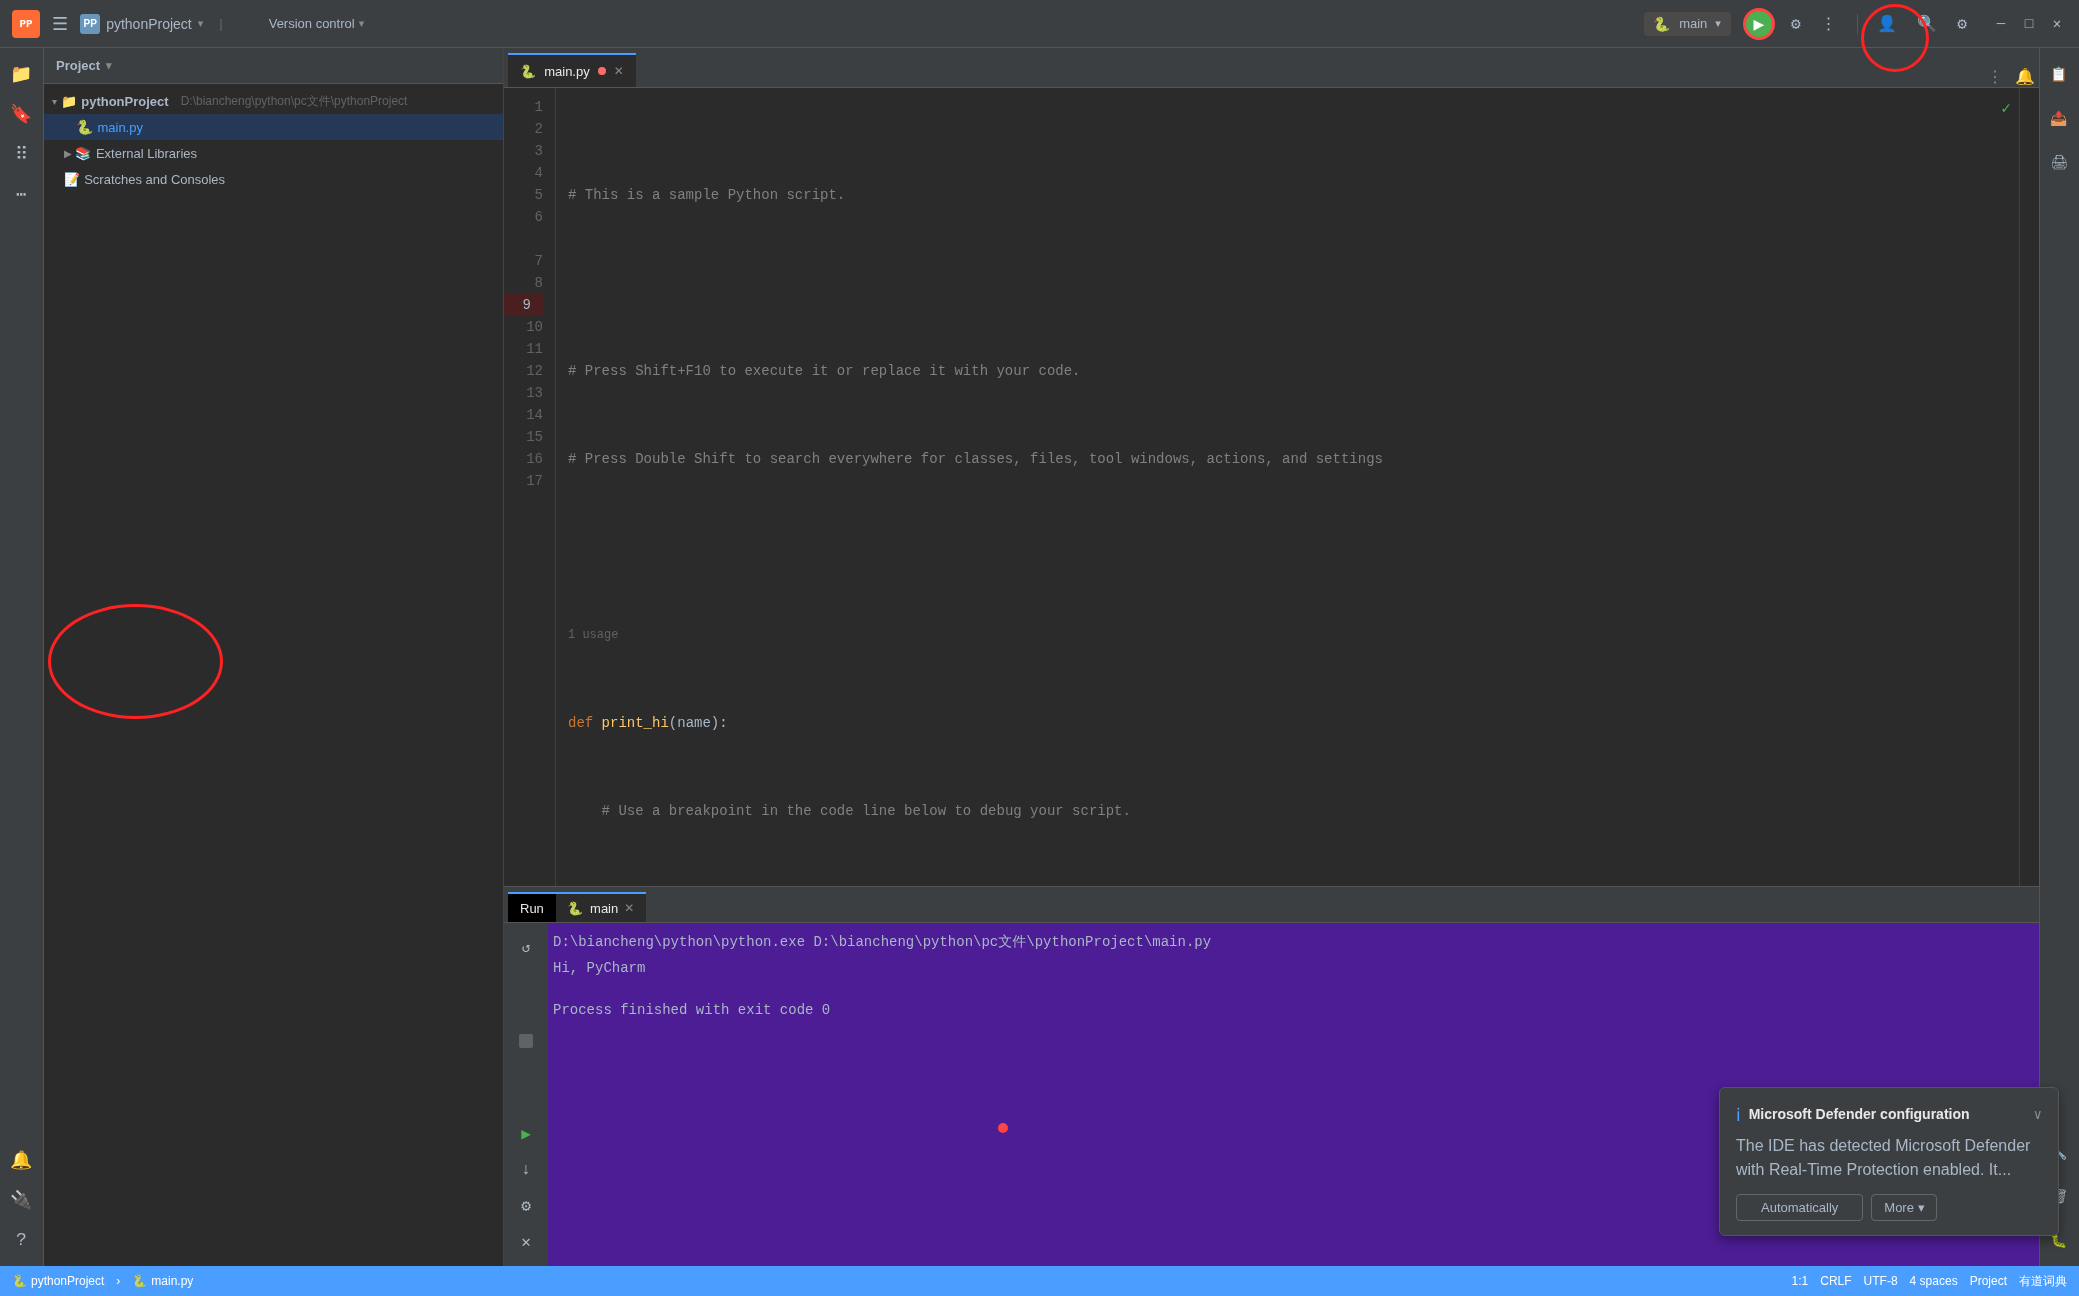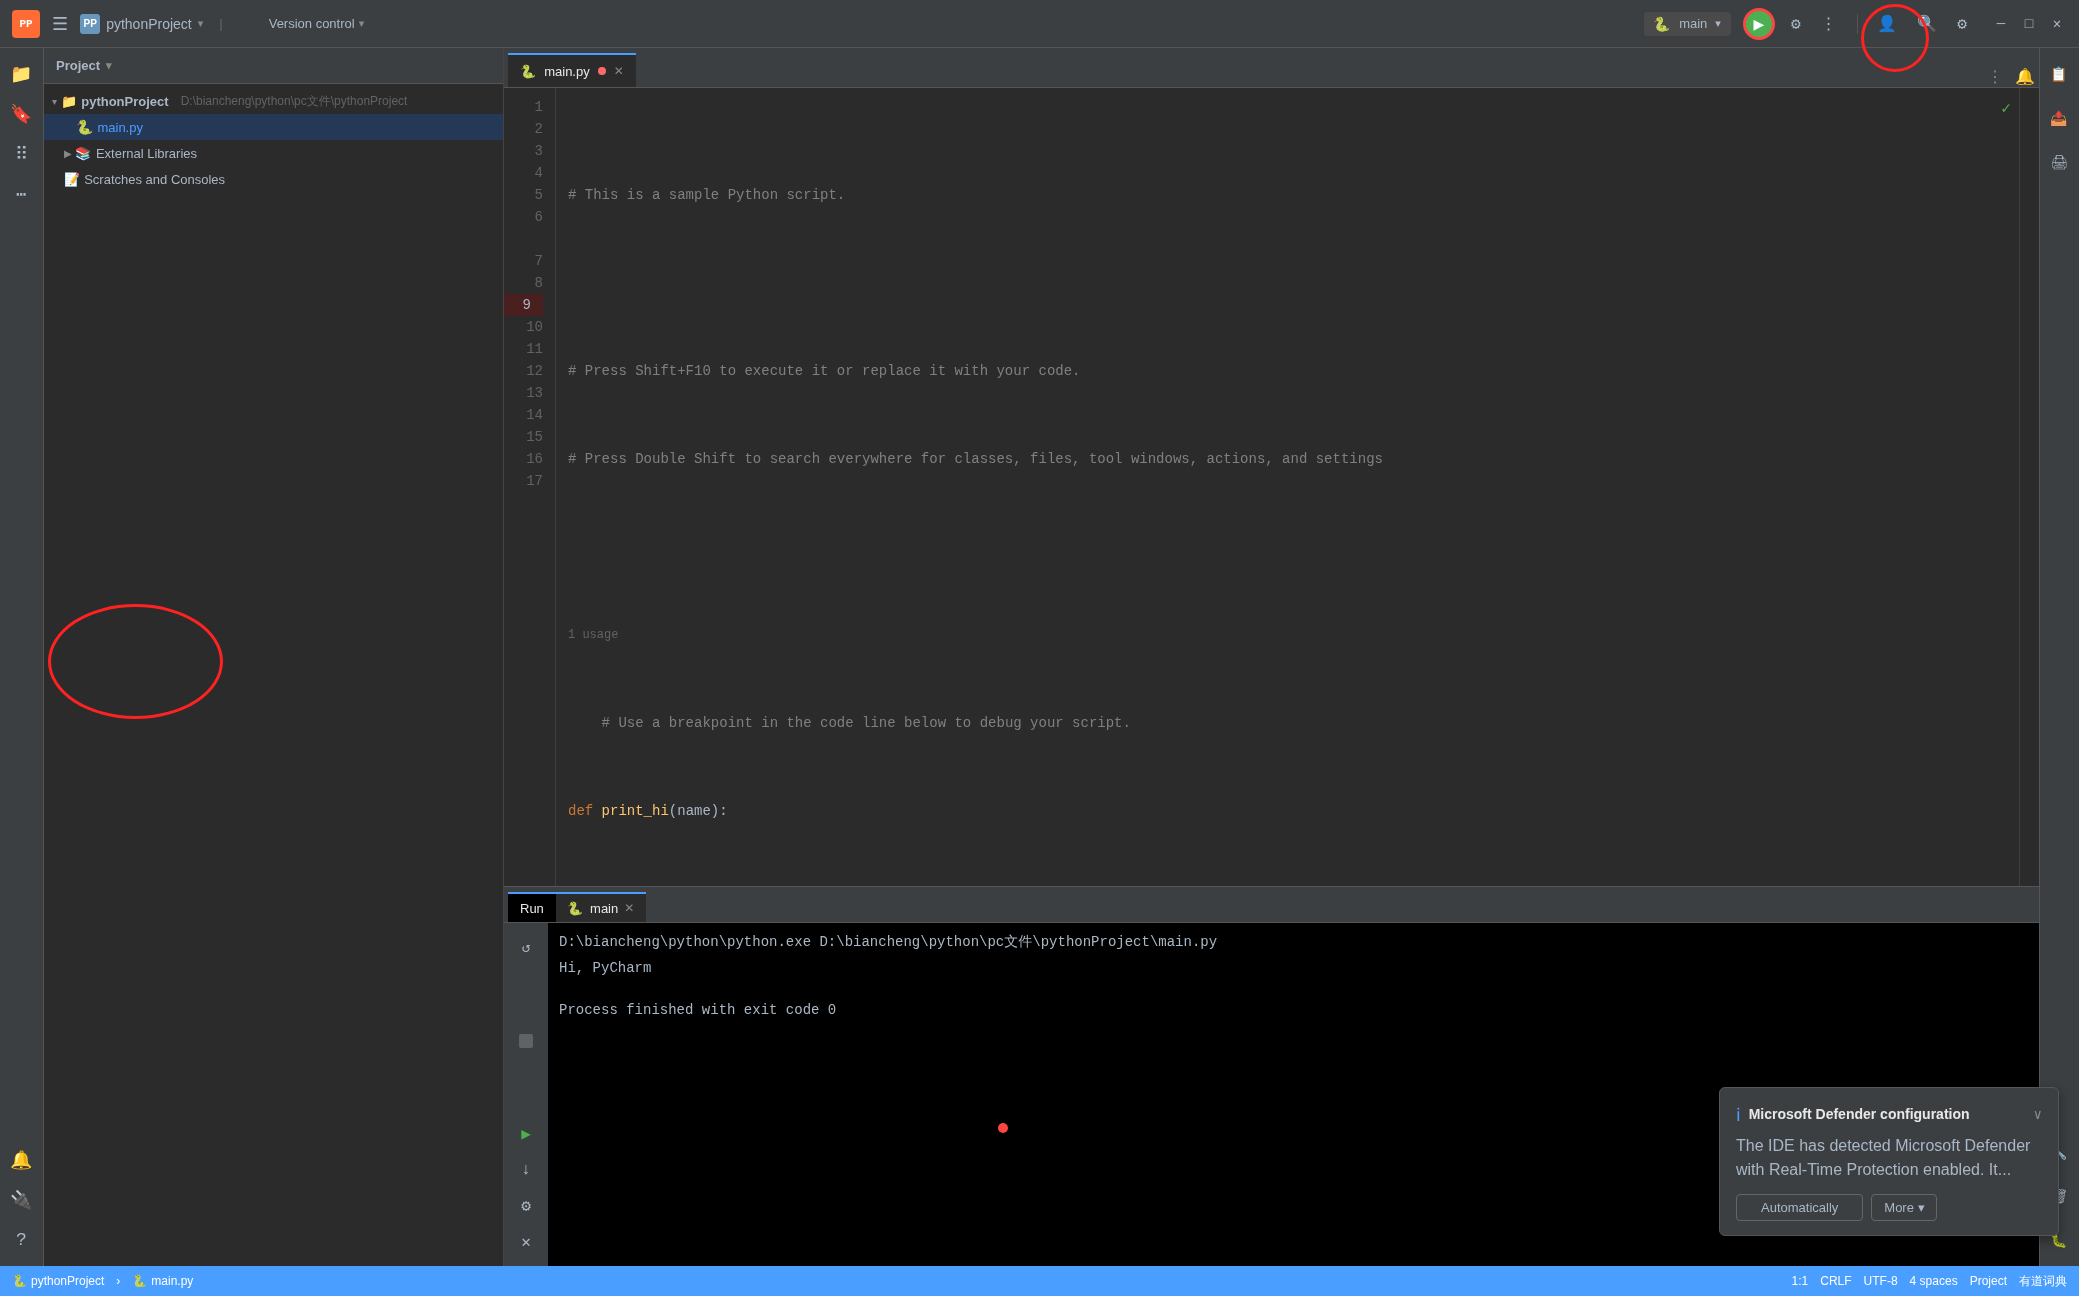--- a/index.html
+++ b/index.html
@@ -247,22 +247,22 @@
       padding: 8px 0;
       gap: 4px;
     }
     .bottom-icon {
       width: 32px; height: 32px;
       display: flex; align-items: center; justify-content: center;
       font-size: 16px; cursor: pointer; color: #a9b7c6;
     }
     .terminal-area {
       flex: 1;
-      background: #000000;
-      padding: 8px 11px;
+      background: #4c1d95;
+      padding: 8px 5px;
       font-size: 14px;
       line-height: 22px;
       overflow-y: auto;
       color: #a9b7c6;
       position: relative;
     }
 
     
     .notification {
       position: absolute;
@@ -467,25 +467,25 @@
             <span class="comment"># Press Double Shift to search everywhere for classes, files, tool windows, actions, and settings</span>
           </div>
           
           <div class="code-line"></div>
           
           <div style="height:22px; display:flex; align-items:center;">
             <span class="usage-hint">1 usage</span>
           </div>
           
           <div class="code-line">
+            <span class="keyword">def </span><span class="function">print_hi</span><span>(name):</span>
+          </div>
+          
+          <div class="code-line">
             <span>&nbsp;&nbsp;&nbsp;&nbsp;</span><span class="comment"># Use a breakpoint in the code line below to debug your script.</span>
-          </div>
-          
-          <div class="code-line">
-            <span class="keyword">def </span><span class="function">print_hi</span><span>(name):</span>
           </div>
           
           
           
           
           
           
           
           
           

